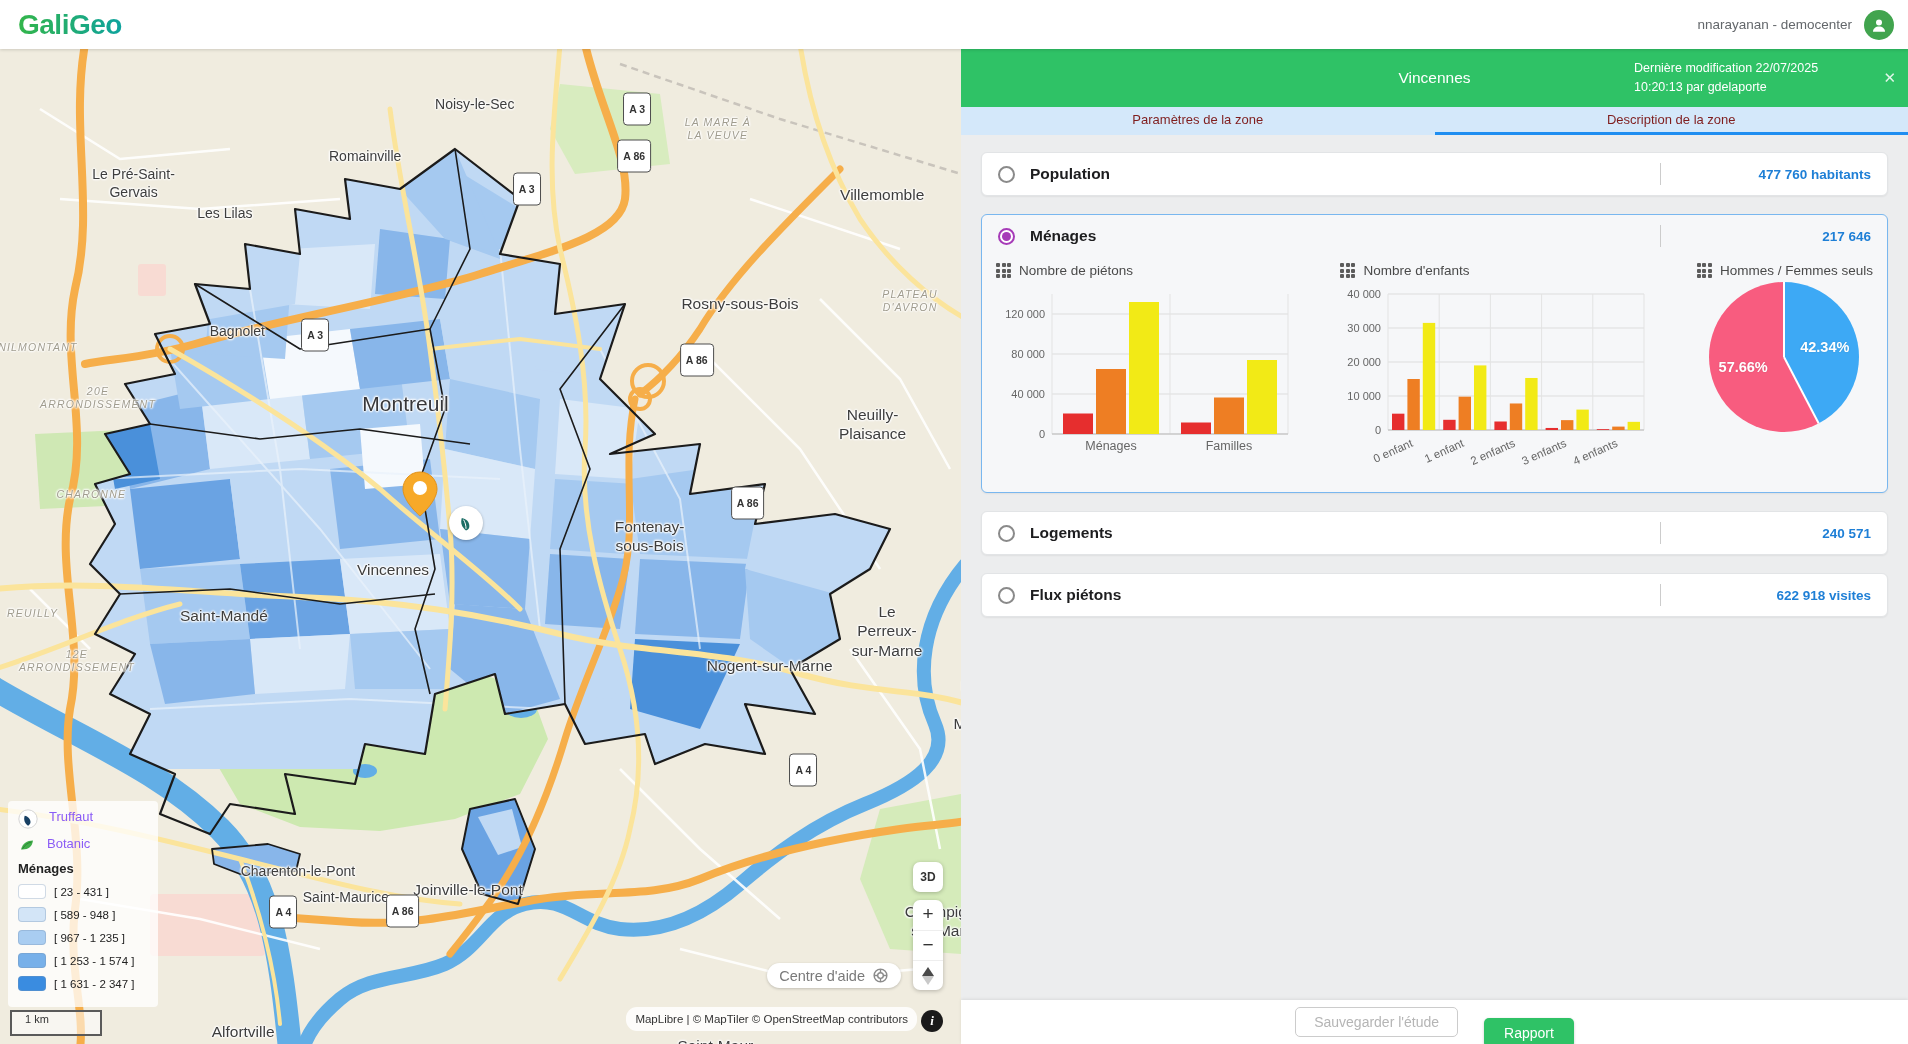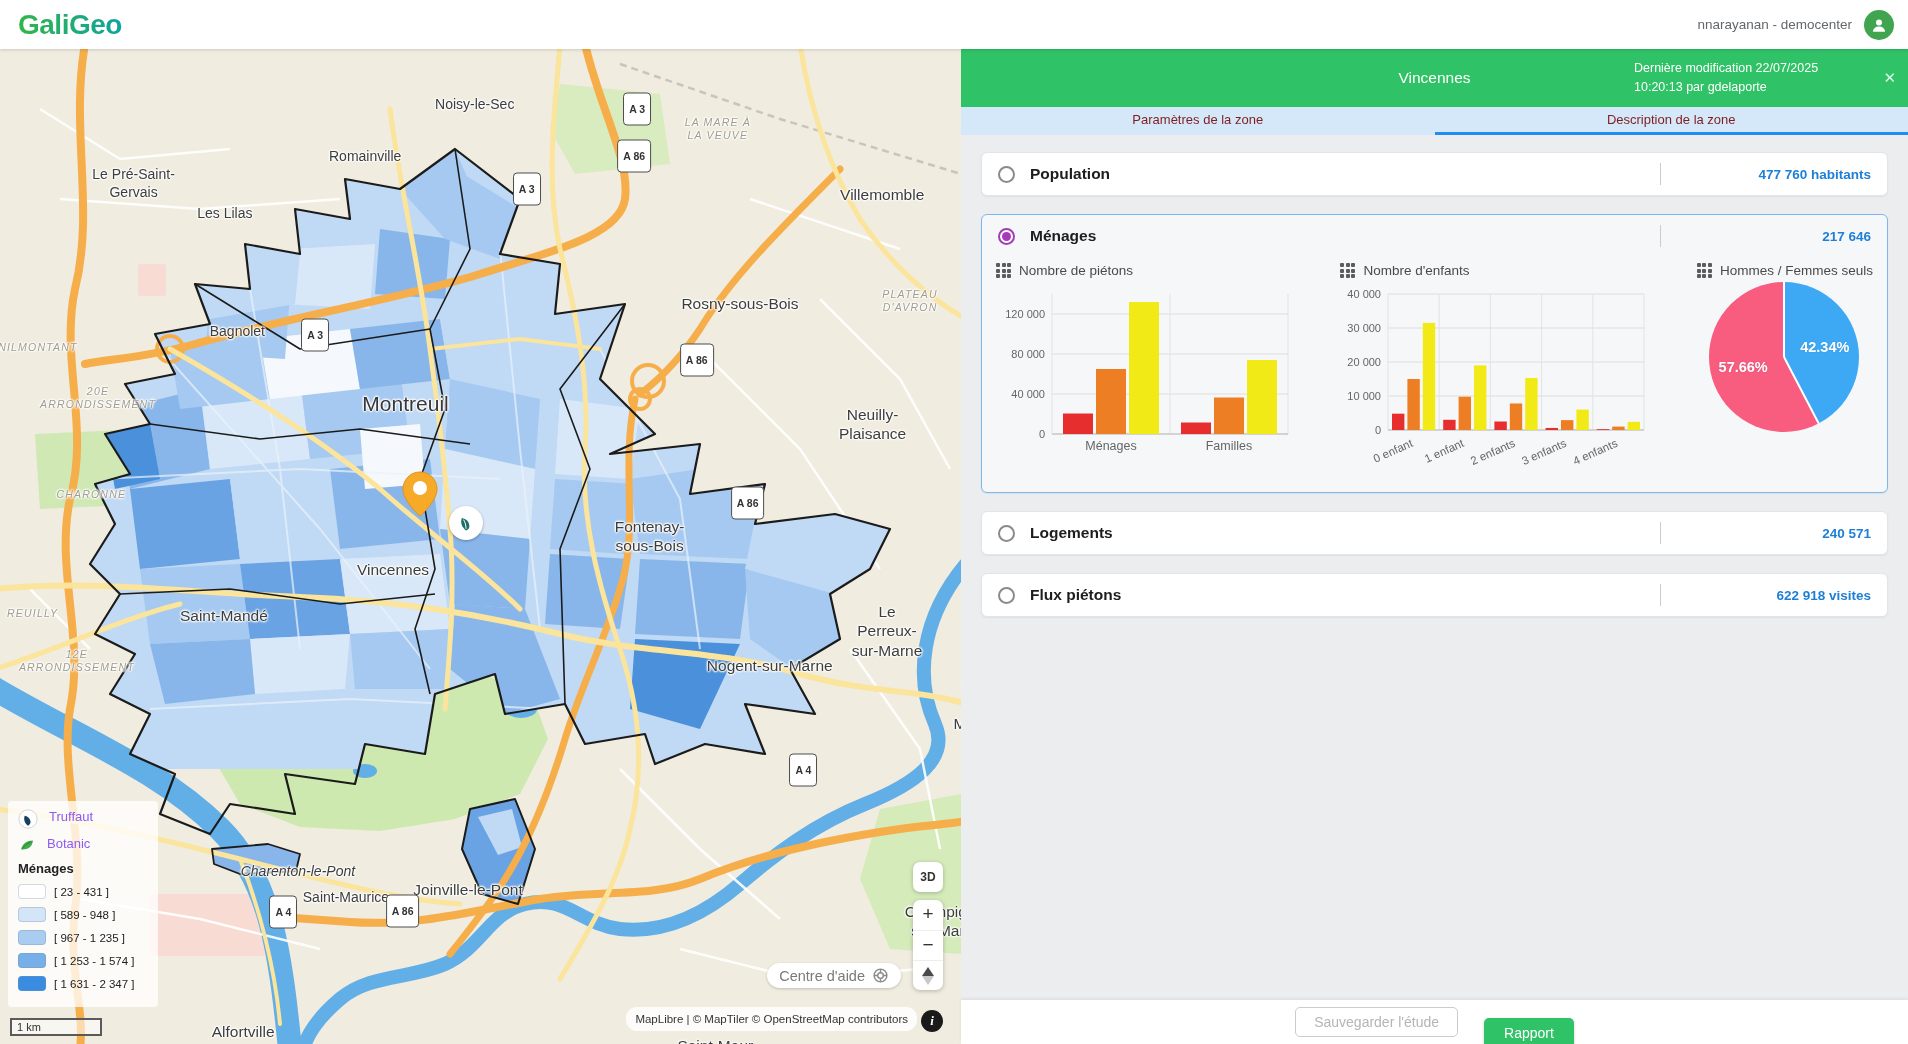--- a/index.html
+++ b/index.html
@@ -29,21 +29,21 @@
   .map-pin { position:absolute; transform:translate(-50%,-100%); }
   .store-marker { position:absolute; transform:translate(-50%,-50%); width:34px; height:34px; background:#fff; border-radius:50%; box-shadow:0 1px 3px rgba(0,0,0,.3); display:flex; align-items:center; justify-content:center; }
 
   .legend { position:absolute; left:8px; bottom:37px; width:150px; background:rgba(255,255,255,.78); border-radius:4px; padding:8px 10px; z-index:10; }
   .legend-row { display:flex; align-items:flex-start; gap:11px; margin-bottom:7px; font-size:13px; color:#8b5cf6; }
   .legend-title { font-size:13px; font-weight:bold; color:#222; margin:4px 0 8px; }
   .legend-class { display:flex; align-items:center; gap:8px; margin-bottom:8px; }
   .legend-swatch { width:28px; height:15px; border-radius:4px; border:1px solid rgba(120,150,180,.35); flex:none; }
   .legend-class span { font-size:11.5px; color:#222; white-space:nowrap; }
 
-  .scalebar { position:absolute; left:10px; bottom:8px; width:92px; height:18px; border:2px solid #5a5a5a; background:rgba(255,255,255,.55); font-size:11px; color:#333; padding-left:5px; line-height:14px; z-index:11; }
+  .scalebar { position:absolute; left:10px; bottom:8px; width:92px; height:26px; border:2px solid #5a5a5a; background:rgba(255,255,255,.55); font-size:11px; color:#333; padding-left:13px; line-height:14px; z-index:11; }
 
   .mapctl { position:absolute; right:18px; width:30px; background:#fff; border-radius:7px; box-shadow:0 1px 4px rgba(0,0,0,.25); text-align:center; z-index:10; }
   .ctl-3d { bottom:152px; height:30px; font-size:12px; font-weight:bold; color:#333; line-height:30px; }
   .ctl-zoom { bottom:54px; }
   .ctl-btn { height:30px; line-height:28px; font-size:19px; color:#333; cursor:pointer; }
   .ctl-btn + .ctl-btn { border-top:1px solid #eee; }
   .compass { display:flex; flex-direction:column; align-items:center; justify-content:center; gap:0; }
   .tri-up { width:0; height:0; border-left:6px solid transparent; border-right:6px solid transparent; border-bottom:9px solid #4a4a4a; }
   .tri-dn { width:0; height:0; border-left:6px solid transparent; border-right:6px solid transparent; border-top:9px solid #c9c9c9; }
 
@@ -250,21 +250,21 @@
 sous-Bois</div>
         <div class="mlabel lg" style="left: 40.9%; top: 52.4%;">Vincennes</div>
         <div class="mlabel lg" style="left: 23.3%; top: 57%;">Saint-Mandé</div>
         <div class="mlabel dist" style="left: 3.4%; top: 56.8%;">REUILLY</div>
         <div class="mlabel lg" style="left: 92.3%; top: 58.5%;">Le Perreux-
 sur-Marne</div>
         <div class="mlabel dist" style="left: 8%; top: 61.5%;">12E
 ARRONDISSEMENT</div>
         <div class="mlabel lg" style="left: 80.1%; top: 62%;">Nogent-sur-Marne</div>
         <div class="mlabel lg" style="left: 101.5%; top: 65.9%;">Bry-sur-Marne</div>
-        <div class="mlabel md" style="left: 31%; top: 82.7%; font-style: italic;">Charenton-le-Pont</div>
+        <div class="mlabel md" style="left: 31%; top: 82.7%;">Charenton-le-Pont</div>
         <div class="mlabel md" style="left: 36%; top: 85.3%;">Saint-Maurice</div>
         <div class="mlabel lg" style="left: 48.7%; top: 84.5%;">Joinville-le-Pont</div>
         <div class="mlabel lg" style="left: 98.5%; top: 87.6%;">Champigny-
 sur-Marne</div>
         <div class="mlabel lg" style="left: 25.3%; top: 98.8%;">Alfortville</div>
         <div class="mlabel lg" style="left: 74.7%; top: 100.2%;">Saint-Maur-</div>
         <div class="shield" style="left: 66.3%; top: 6%;">A 3</div>
         <div class="shield" style="left: 66%; top: 10.8%;">A 86</div>
         <div class="shield" style="left: 54.8%; top: 14.1%;">A 3</div>
         <div class="shield" style="left: 32.8%; top: 28.7%;">A 3</div>

